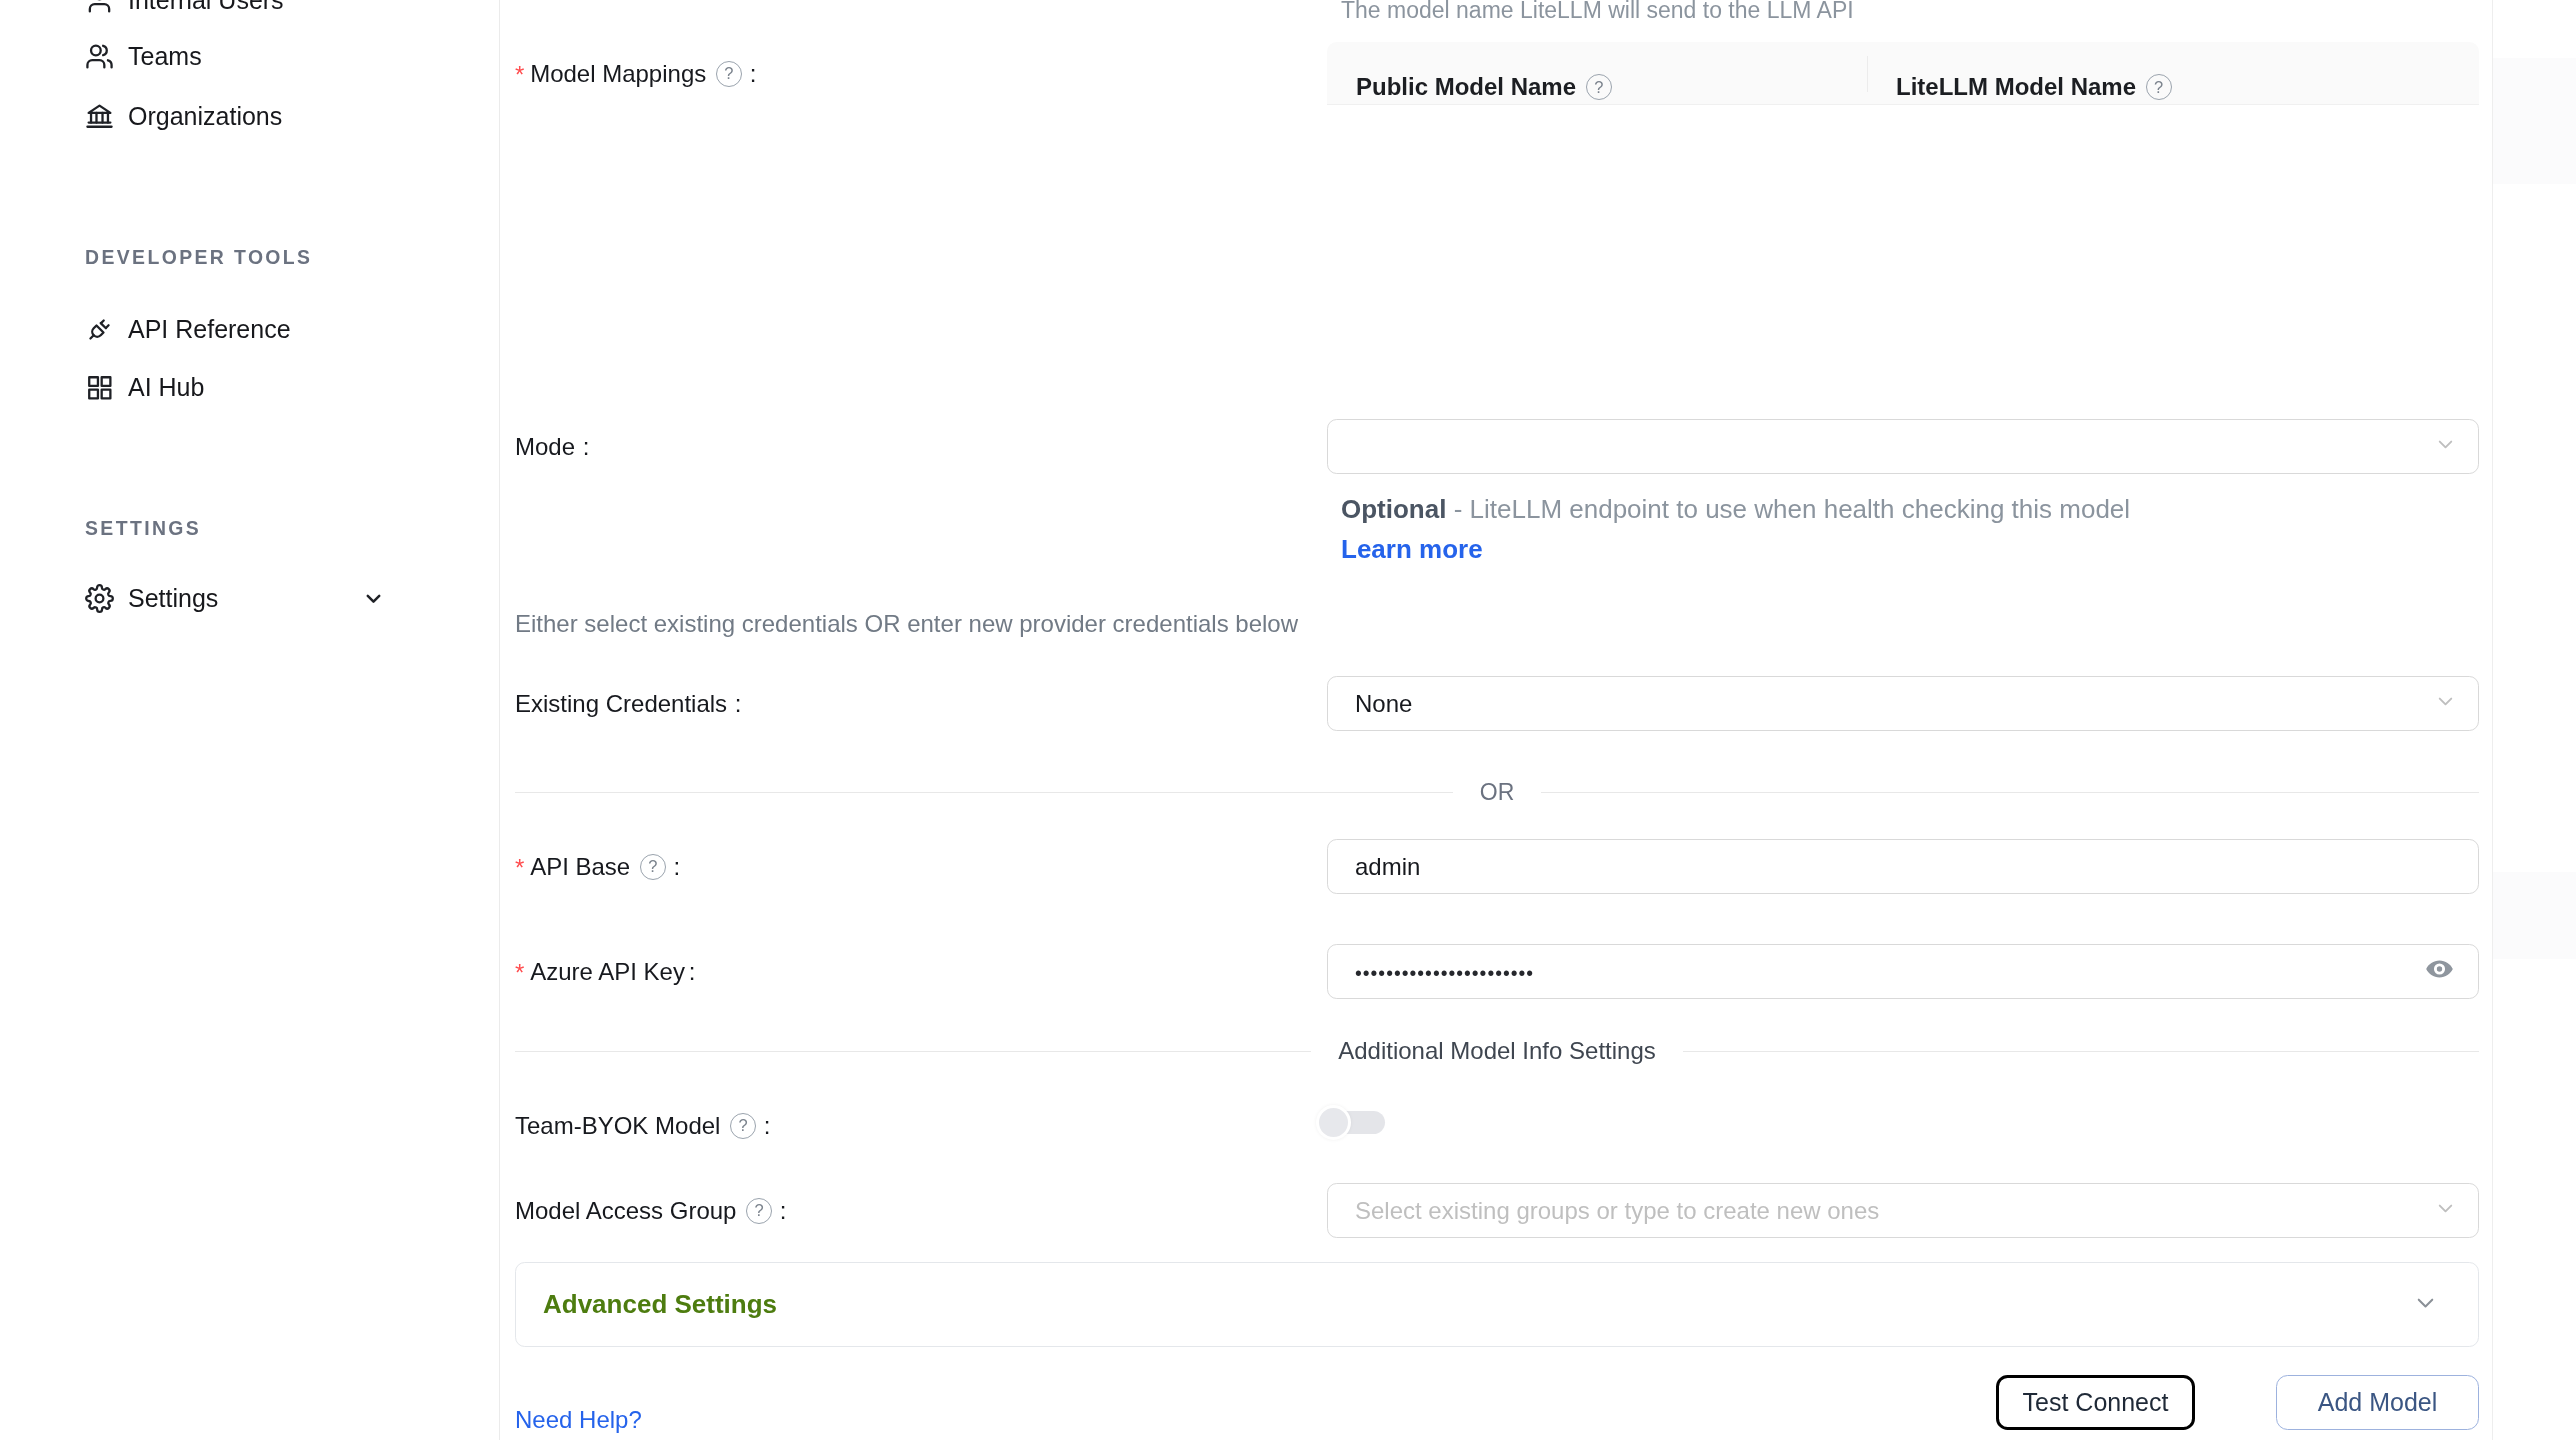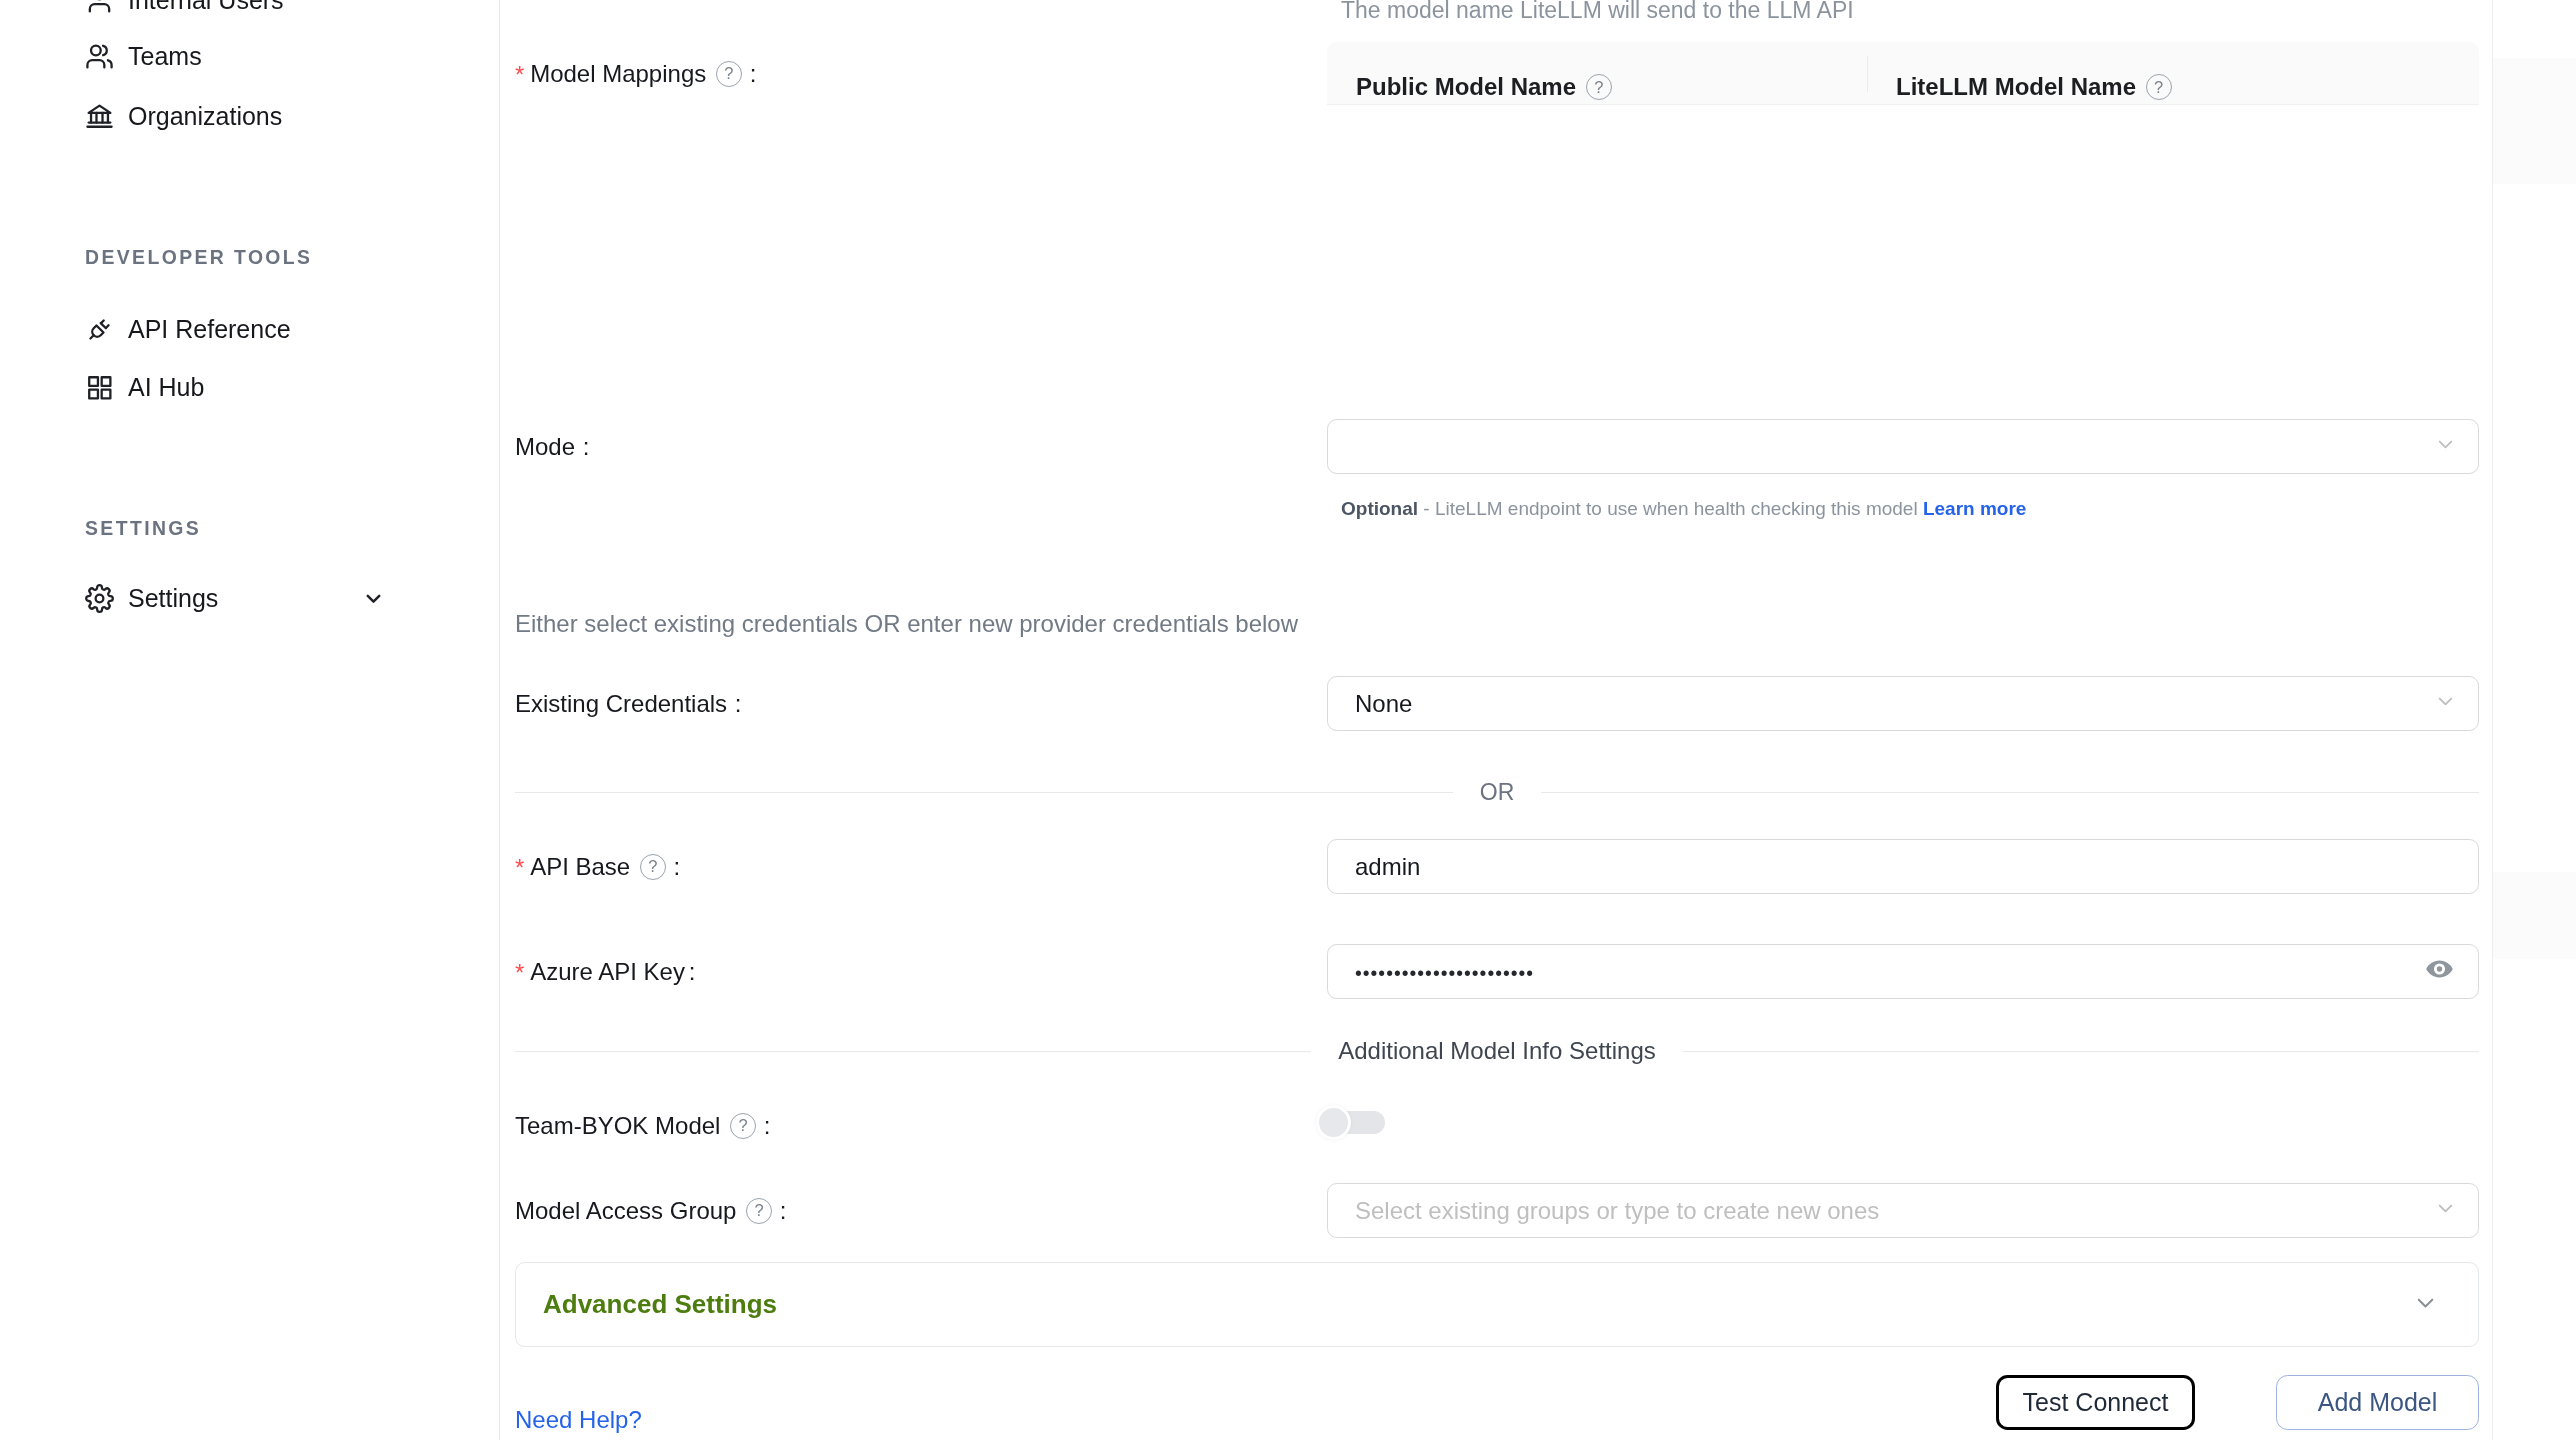--- a/index.html
+++ b/index.html
@@ -47,21 +47,21 @@
   .eye { position:absolute; right:23px; top:50%; transform:translateY(-50%); cursor:pointer; }
 
   .toggle { position:absolute; left:1319px; top:1111px; width:66px; height:23px; border-radius:11.6px; background:#e4e5e9; cursor:pointer; }
   .toggle .knob { position:absolute; left:-2.9px; top:-5.8px; width:35px; height:35px; border-radius:50%; background:#e7e8ec; border:3.9px solid #ffffff; box-shadow:0 0 3.9px rgba(0,0,0,0.06); }
 
   .adv-panel { position:absolute; left:515px; top:1262px; width:1964px; height:85px; border:1px solid #e4e7eb; border-radius:9.7px; background:#fff; display:flex; align-items:center; padding:0 39px 0 27px; cursor:pointer; }
   .adv-title { font-size:26px; font-weight:700; color:#4d7c0f; }
   .adv-chev { margin-left:auto; }
 
   .link { color:#2563eb; cursor:pointer; }
-  .help-block { position:absolute; left:1341px; top:489px; width:833px; font-size:19px; line-height:40px; color:#8b949e; }
+  .help-block { position:absolute; left:1341px; top:489px; width:833px; font-size:26px; line-height:40px; color:#8b949e; }
   .help-bold { font-weight:700; color:#4b5563; }
 
   .btn { position:absolute; top:1375px; height:55px; border-radius:11.6px; background:#fff; display:flex; align-items:center; justify-content:center; font-size:25px; cursor:pointer; }
   .btn-default { left:1996px; width:199px; border:3px solid #000000; color:#1f2937; }
   .btn-primary { left:2276px; width:203px; border:1px solid #9db2de; color:#3b5683; }
 
   .edge-line { position:absolute; left:2492px; top:0; width:1px; height:1440px; background:#eeeeee; }
   .edge-ghost { position:absolute; background:#fbfbfc; }
 </style>
 </head>

